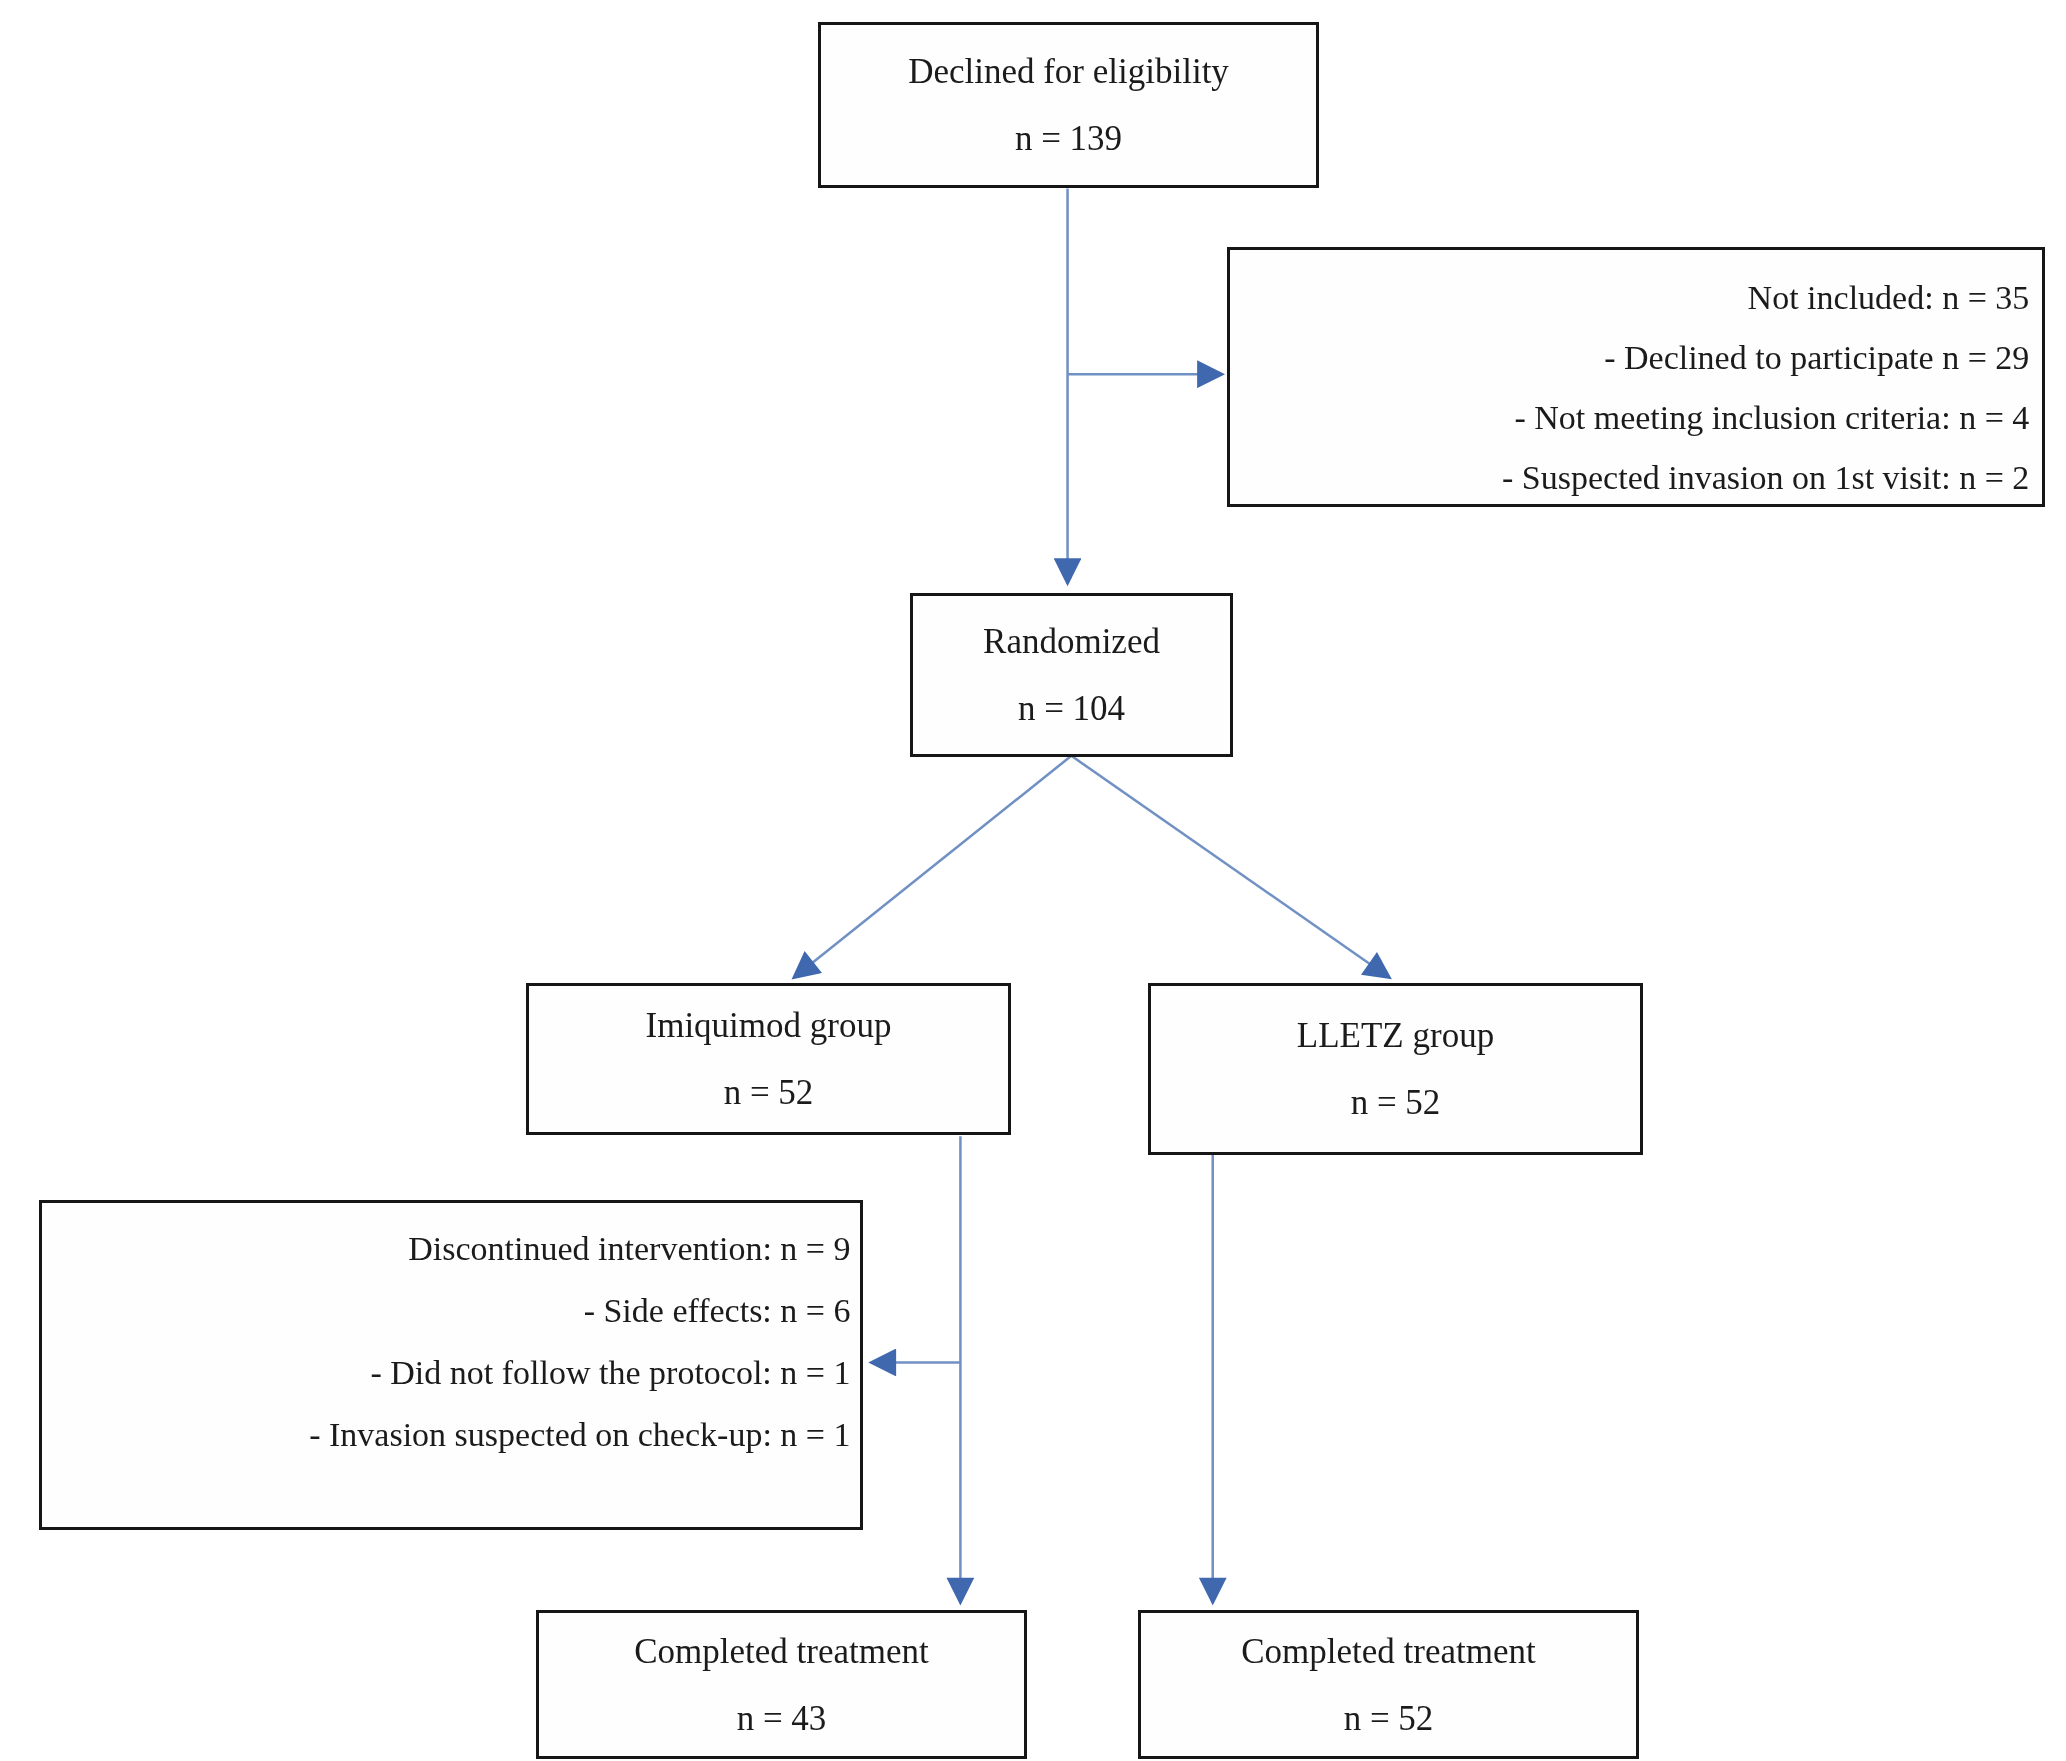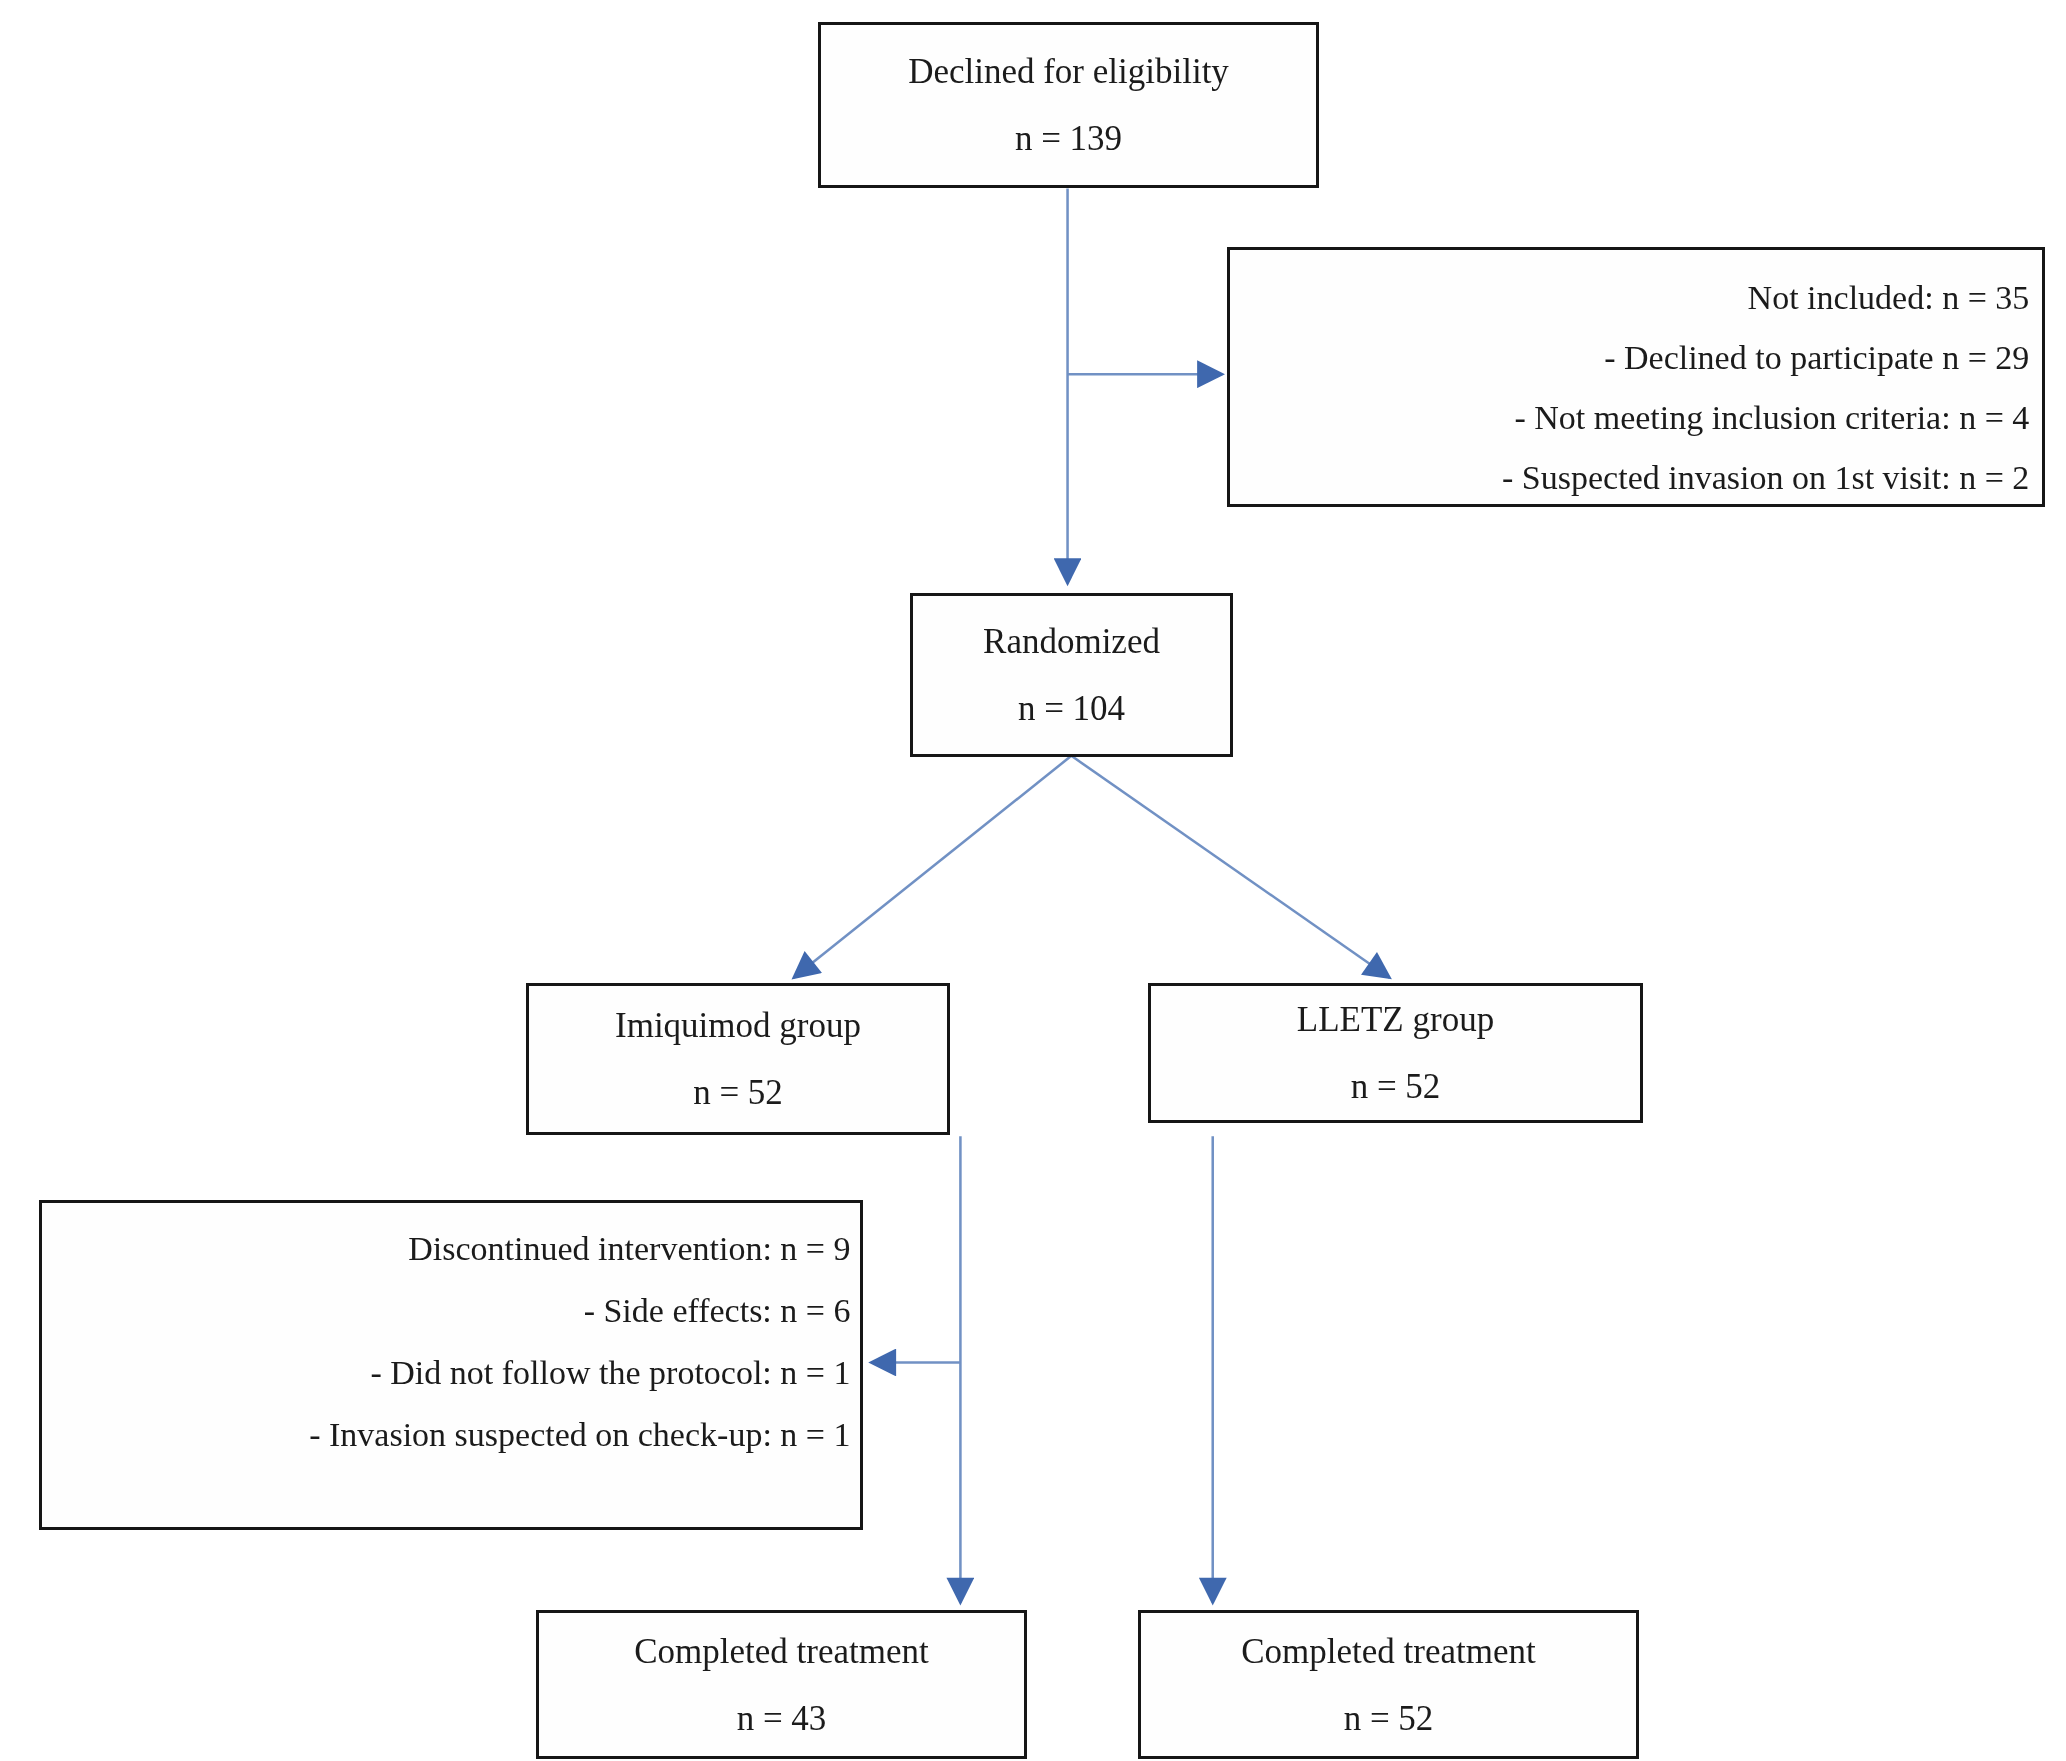--- a/index.html
+++ b/index.html
@@ -62,22 +62,22 @@
     padding: 18px 12.7px 0 27px;
     line-height: 60px;
   }
   #discontinued-box {
     left: 39px; top: 1200px; width: 824px; height: 330px;
     padding: 15px 9.5px 0 23px;
     line-height: 62px;
   }
   #assessed-box        { left: 818px; top: 22px;   width: 501px; height: 166px; }
   #randomized-box      { left: 910px; top: 593px;  width: 323px; height: 164px; }
-  #imiquimod-box       { left: 526px;  top: 983px; width: 424px; height: 152px; }
-  #lletz-box           { left: 1148px; top: 983px; width: 495px; height: 140px; }
+  #imiquimod-box       { left: 526px;  top: 983px; width: 485px; height: 152px; }
+  #lletz-box           { left: 1148px; top: 983px; width: 495px; height: 172px; }
   #completed-imiquimod-box { left: 536px;  top: 1610px; width: 491px; height: 149px; }
   #completed-lletz-box     { left: 1138px; top: 1610px; width: 501px; height: 149px; }
 </style>
 </head>
 <body>
 
 <div class="canvas">
 
   <svg class="connector-layer" width="2066" height="1762" viewBox="0 0 3259 2779">
     <defs>

